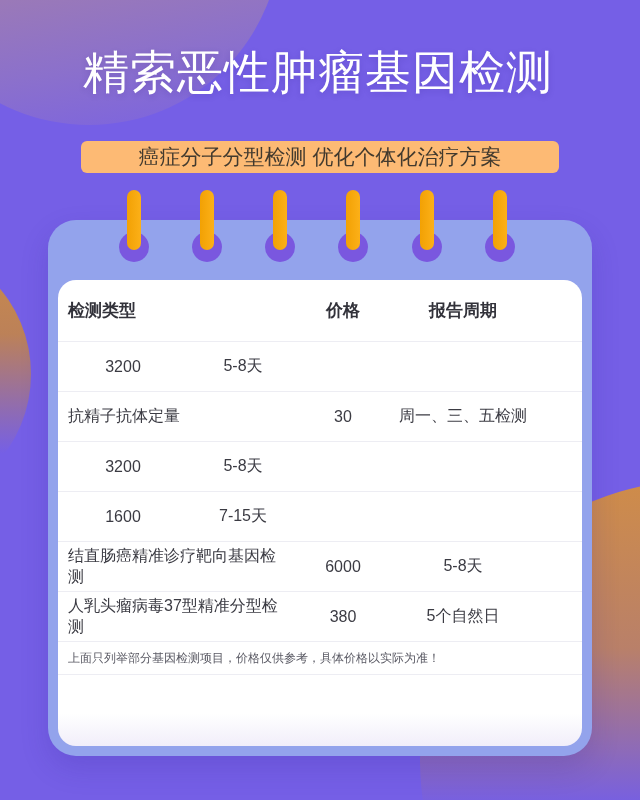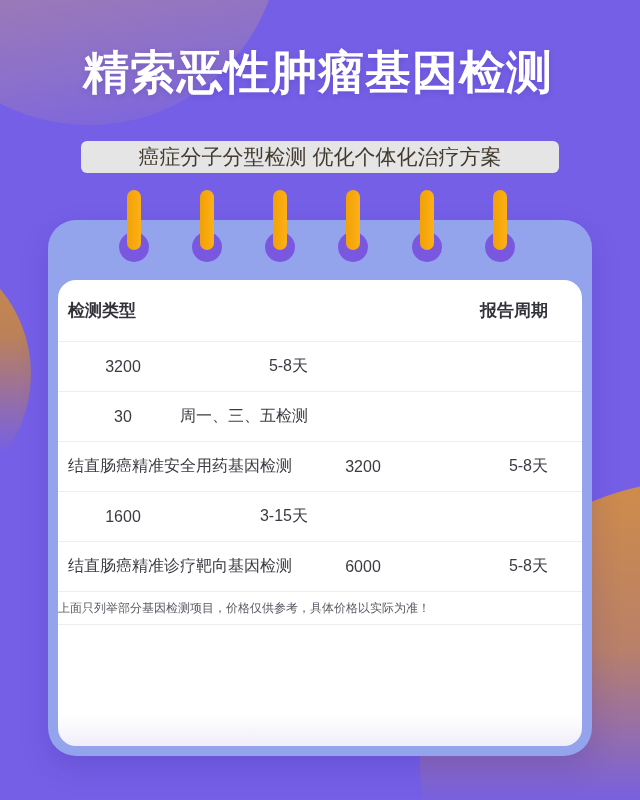--- a/index.html
+++ b/index.html
@@ -19,27 +19,27 @@
     left:-235px; top:241px; width:266px; height:266px;
     background:linear-gradient(180deg, #cc8c4a 0%, #bc8158 35%, rgba(117,96,230,0) 80%);
   }
   .circle-orange-right {
     left:420px; top:480px; width:560px; height:560px;
     background:linear-gradient(180deg, #cf8c49 0%, #b98069 30%, rgba(121,95,216,0.25) 58%, rgba(117,96,230,0) 75%);
   }
   
   .page-title {
     position:absolute; top:42px; left:0; width:636px;
-    text-align:center; color:#ffffff; font-size:46px; font-weight:bold;
+    text-align:center; color:#ffffff; font-size:46px; font-weight:normal;
     letter-spacing:1px; text-shadow:0 2px 6px rgba(40,20,120,0.18);
   }
   .banner {
     position:absolute; top:141px; left:50%; transform:translateX(-50%);
     width:478px; height:32px; line-height:32px;
-    background:#e5e5e5; border-radius:6px;
+    background:#fdba74; border-radius:6px;
     text-align:center; font-size:21px; color:#423a2e;
   }
   
   .card-wrapper {
     position:absolute; left:48px; top:220px; width:544px; height:536px;
     background:#93A3EC; border-radius:28px;
     box-shadow:0 12px 28px rgba(50,35,150,0.18);
   }
   .card-white {
     position:absolute; left:10px; top:60px; width:524px; height:466px;
@@ -51,28 +51,28 @@
   .pin .pin-hole {
     position:absolute; left:0; top:42px; width:30px; height:30px;
     border-radius:50%; background:#7A57DF;
   }
   .pin .pin-bar {
     position:absolute; left:8px; top:0; width:14px; height:60px;
     border-radius:7px; background:linear-gradient(90deg,#f2a104,#fcb018);
   }
   
   .table { width:100%; color:#3b3b43; }
-  .trow { display:flex; align-items:center; padding:0 34px 0 10px; height:50px;
+  .trow { display:flex; align-items:center; padding:0 54px 0 10px; height:50px;
           border-bottom:1px solid #ededf3; font-size:16px; }
   .trow.thead { height:62px; font-weight:bold; font-size:17px; color:#32323a; }
   .cell-name { flex:1; text-align:left; }
   .cell-price { width:110px; text-align:center; }
-  .cell-period { width:130px; text-align:right; }
+  .cell-period { width:130px; text-align:center; }
   .footnote {
-    height:33px; line-height:33px; 
+    height:33px; line-height:33px; padding-left:10px;
     font-size:12px; color:#5a5a64;
     border-bottom:1px solid #ededf3;
   }
 </style>
 </head>
 <body>
 
 <div class="circle circle-mauve"></div>
 <div class="circle circle-orange-left"></div>
 <div class="circle circle-orange-right"></div>
@@ -80,44 +80,50 @@
 <h1 class="page-title">精索恶性肿瘤基因检测</h1>
 
 <div class="banner">癌症分子分型检测 优化个体化治疗方案</div>
 
 <div class="card-wrapper">
   <div class="card-white">
     <div class="table">
 
       <div class="trow thead">
         <div class="cell-name">检测类型</div>
+        <div class="cell-price">价格</div>
         <div class="cell-period">报告周期</div>
       </div>
 
       <div class="trow">
         <div class="cell-price">3200</div>
         <div class="cell-period">5-8天</div>
       </div>
       <div class="trow">
+        <div class="cell-name">抗精子抗体定量</div>
         <div class="cell-price">30</div>
         <div class="cell-period">周一、三、五检测</div>
       </div>
       <div class="trow">
-        <div class="cell-name">结直肠癌精准安全用药基因检测</div>
         <div class="cell-price">3200</div>
         <div class="cell-period">5-8天</div>
       </div>
       <div class="trow">
         <div class="cell-price">1600</div>
-        <div class="cell-period">3-15天</div>
+        <div class="cell-period">7-15天</div>
       </div>
       <div class="trow">
         <div class="cell-name">结直肠癌精准诊疗靶向基因检测</div>
         <div class="cell-price">6000</div>
         <div class="cell-period">5-8天</div>
+      </div>
+      <div class="trow">
+        <div class="cell-name">人乳头瘤病毒37型精准分型检测</div>
+        <div class="cell-price">380</div>
+        <div class="cell-period">5个自然日</div>
       </div>
 
       <div class="footnote">上面只列举部分基因检测项目，价格仅供参考，具体价格以实际为准！</div>
     </div>
   </div>
 </div>
 
 <div class="pin" style="left:119px">
   <div class="pin-hole"></div>
   <div class="pin-bar"></div>

